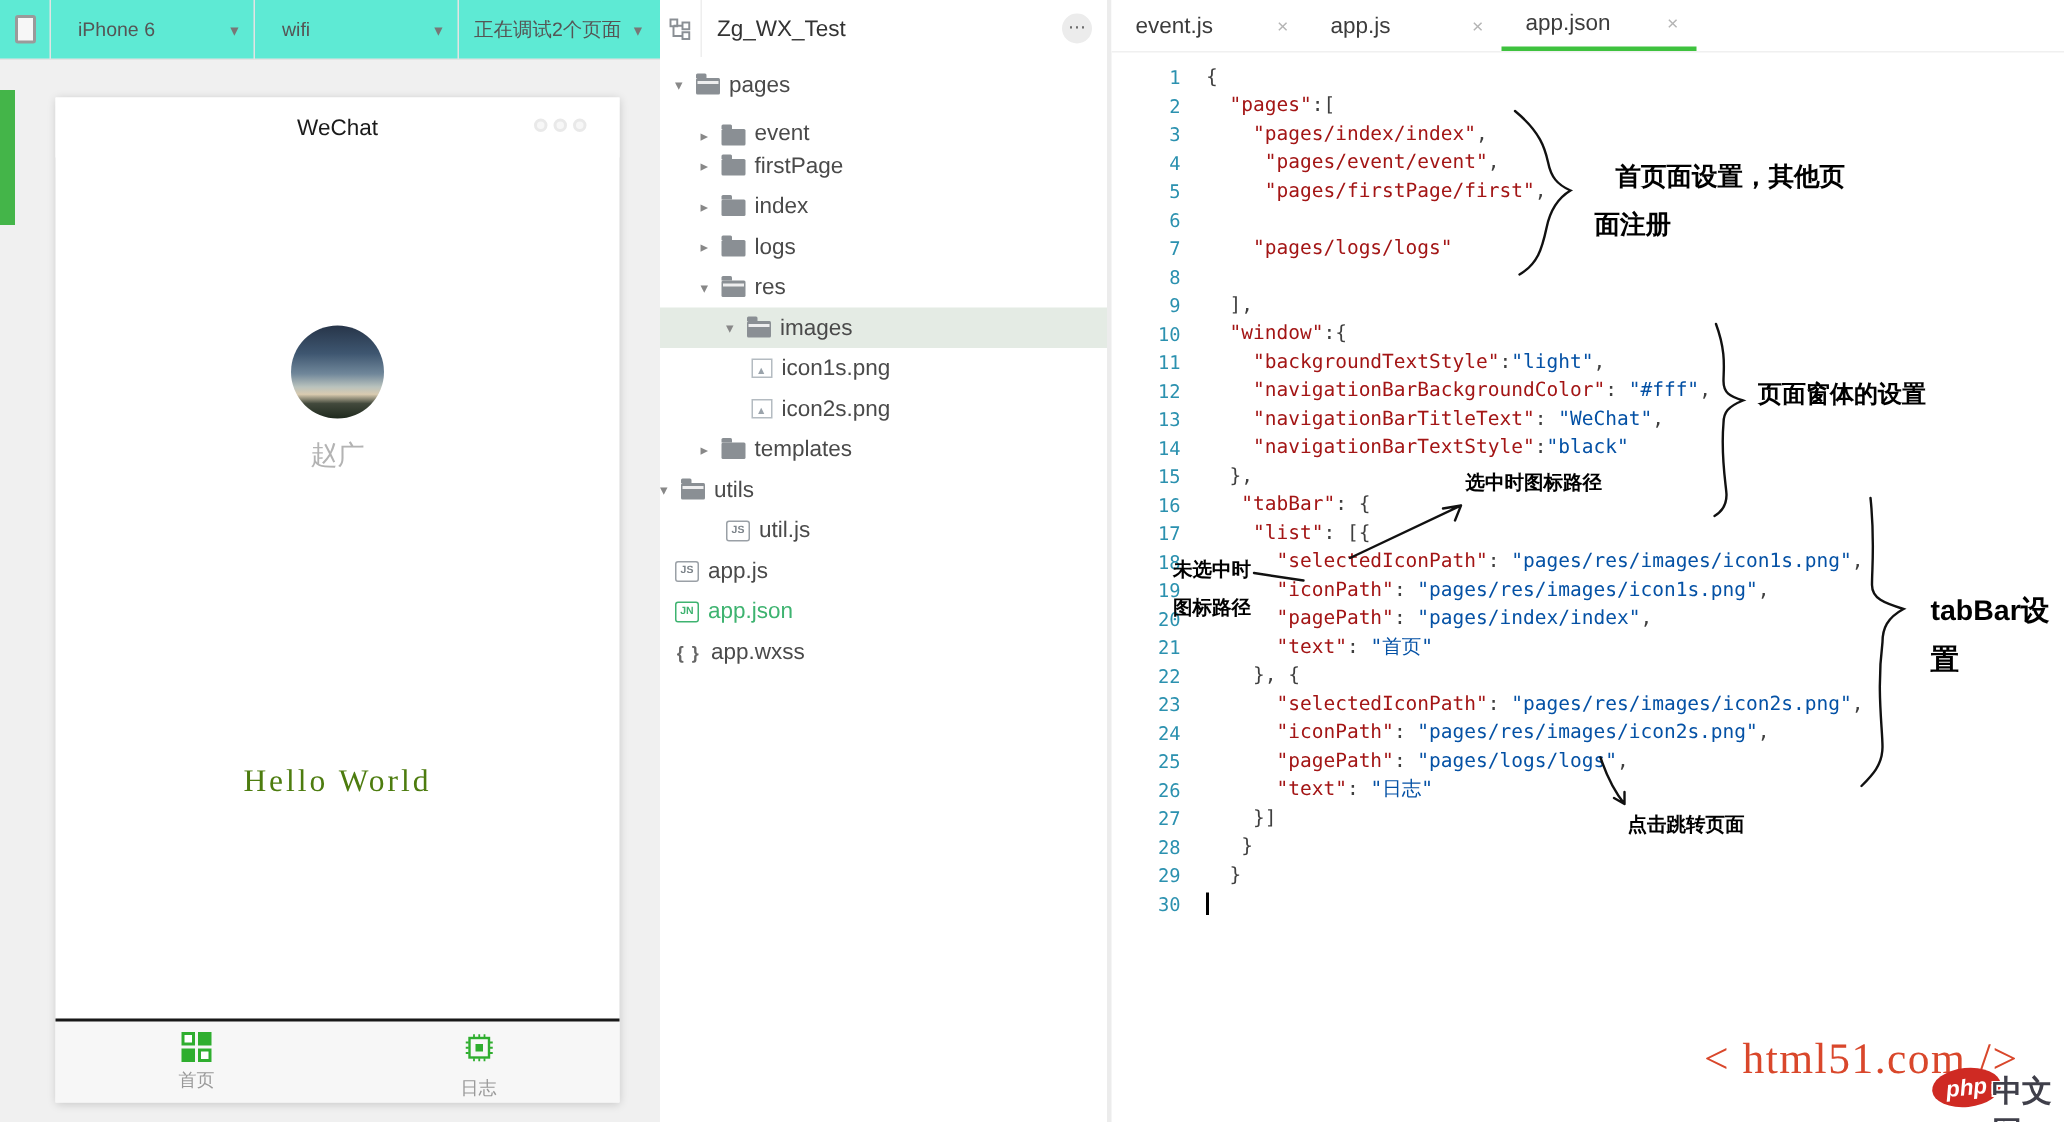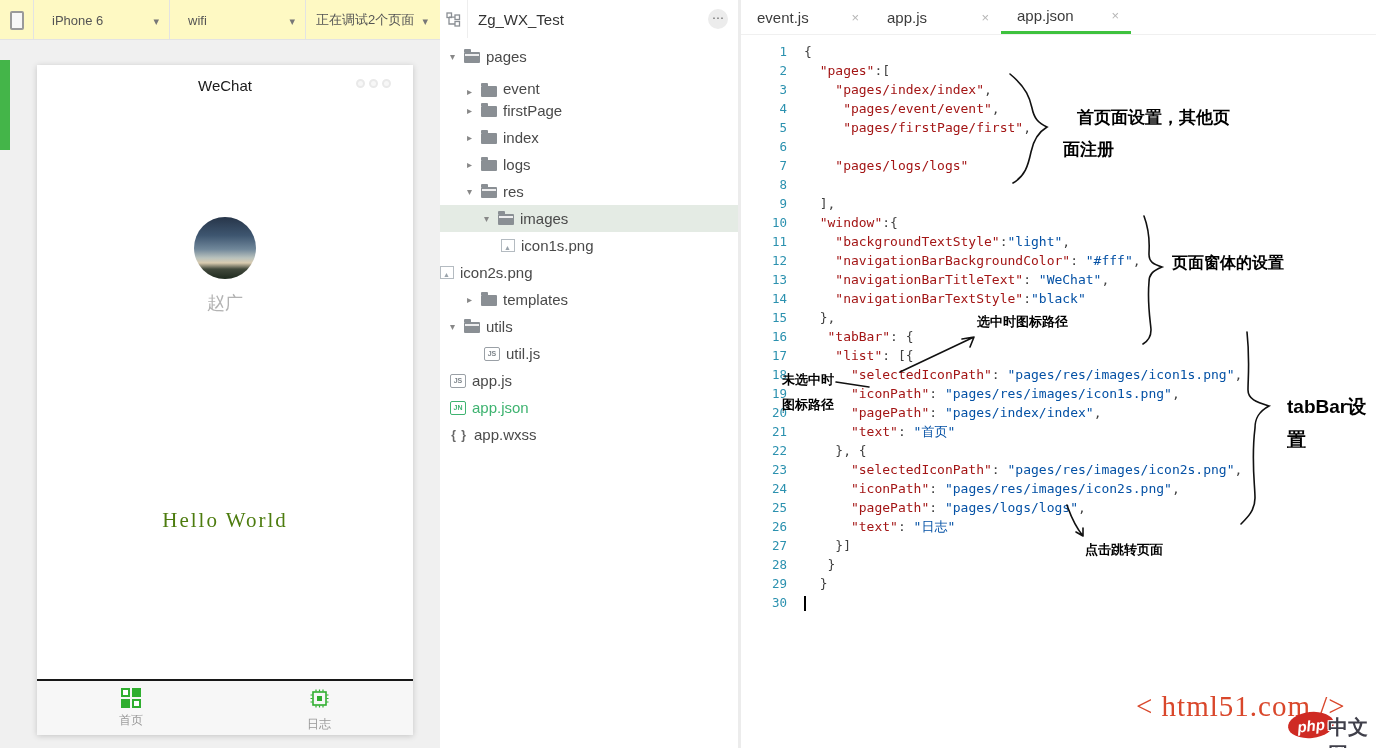--- a/index.html
+++ b/index.html
@@ -1,22 +1,22 @@
 <!DOCTYPE html>
 <html><head>
 <meta charset="utf-8">
 <style>
   * { margin:0; padding:0; box-sizing:border-box; }
   html,body { width:1376px; height:748px; overflow:hidden; background:#f0f0f0;
               font-family:"Liberation Sans", sans-serif; }
 
   
   .sim-panel { position:absolute; left:0; top:0; width:440px; height:748px; background:#f0f0f0; }
-  .sim-toolbar { position:absolute; left:0; top:0; width:440px; height:40px; background:#fef9c3;
-                 border-bottom:1px solid #e3e3e3; display:flex; align-items:flex-start; }
+  .sim-toolbar { position:absolute; left:0; top:0; width:440px; height:40px; background:#5eead4;
+                 border-bottom:1px solid #e3e3e3; display:flex; align-items:center; }
   .devframe-btn { width:34px; height:40px; display:flex; align-items:center; justify-content:center; border-right:1px solid #e3e3e3; }
   .devframe-icon { width:14px; height:19px; border:2px solid #9a9a9a; border-radius:2px; background:#f7f7f7; }
   .dd { height:40px; display:flex; align-items:center; justify-content:space-between;
         padding:0 10px 0 18px; border-right:1px solid #e3e3e3; color:#555; font-size:13px; cursor:pointer; }
   .dd-device { width:136px; } .dd-net { width:136px; } .dd-debug { width:132px; padding-left:10px; }
   .caret::before { content:"▾"; color:#777; font-size:11px; margin-left:6px; }
   .green-accent { position:absolute; left:0; top:60px; width:10px; height:90px; background:#44b549; }
 
   .phone { position:absolute; left:37px; top:65px; width:376px; height:670px; background:#fff;
            box-shadow:0 1px 6px rgba(0,0,0,0.18); }
@@ -219,30 +219,30 @@
       </div>
       <div class="tree-row selected" style="padding-left: 44px;">
         <span class="arrow open"></span>
         <span class="ficon folder-open"></span>
         <span class="flabel">images</span>
       </div>
       <div class="tree-row" style="padding-left: 61px;">
         <span class="ficon image"></span>
         <span class="flabel">icon1s.png</span>
       </div>
-      <div class="tree-row" style="">
+      <div class="tree-row" style="padding-left: 61px;">
         <span class="ficon image"></span>
         <span class="flabel">icon2s.png</span>
       </div>
       <div class="tree-row" style="padding-left: 27px;">
         <span class="arrow closed"></span>
         <span class="ficon folder"></span>
         <span class="flabel">templates</span>
       </div>
-      <div class="tree-row" style="padding-left: 10px;">
+      <div class="tree-row" style="">
         <span class="arrow open"></span>
         <span class="ficon folder-open"></span>
         <span class="flabel">utils</span>
       </div>
       <div class="tree-row" style="padding-left: 44px;">
         <span class="ficon js"></span>
         <span class="flabel">util.js</span>
       </div>
       <div class="tree-row" style="padding-left: 10px;">
         <span class="ficon js"></span>

